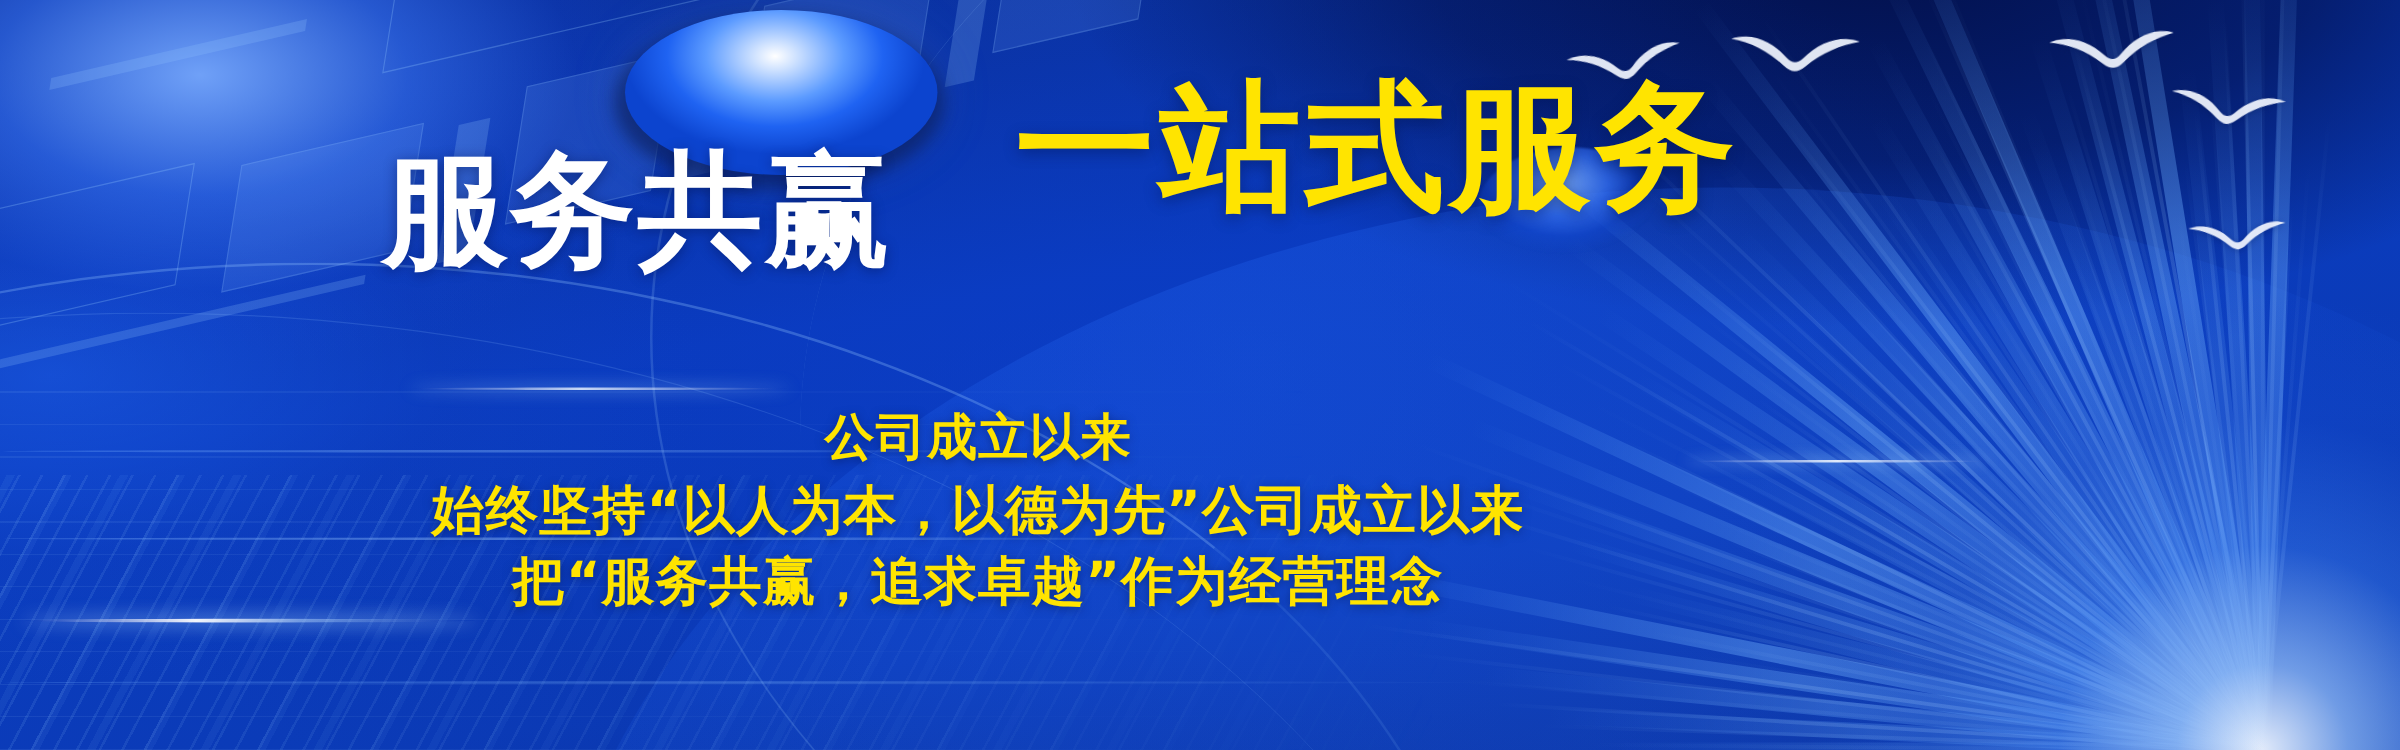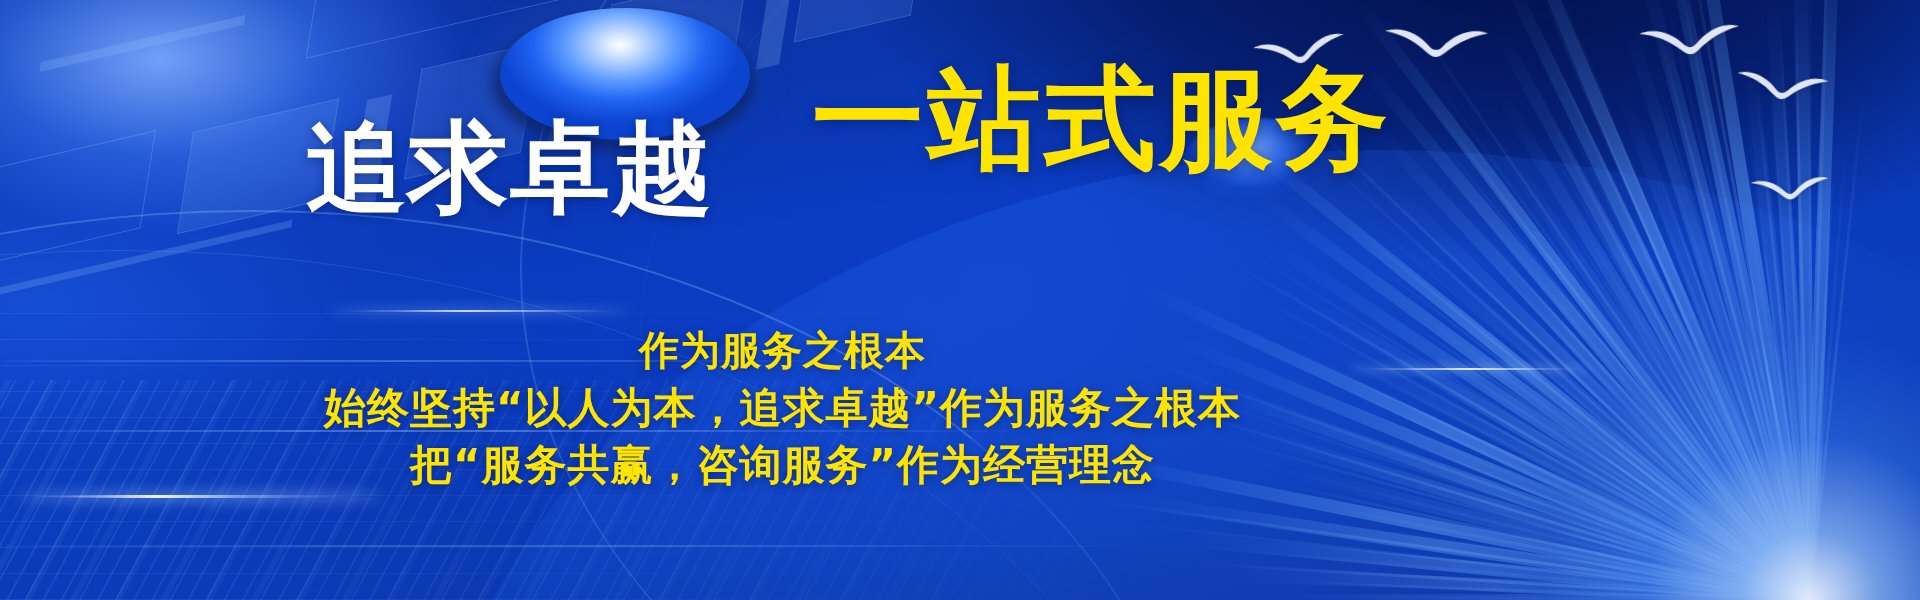--- a/index.html
+++ b/index.html
@@ -367,23 +367,23 @@
         </svg>
       </div>
       <div class="gull" style="left: 1749px; top: 173px; width: 82px; height: 34px; transform: rotate(-3deg); filter: blur(0.6px) drop-shadow(rgba(0, 20, 80, 0.35) 0px 1px 3px);">
         <svg viewBox="0 0 100 42" width="82" height="34">
           <path d="M2,10 C16,5 32,10 44,23 C48,27 52,27 56,23 C68,10 84,4 98,9 C84,12 70,18 58,29 C52,34 48,34 42,29 C30,18 16,12 2,10 Z" fill="#f2f6ff" opacity="0.92"></path>
         </svg>
       </div>
     </div>
 
   <div id="headline-row">
-    <div id="headline-white">追求卓越</div>
+    <div id="headline-white">服务共赢</div>
     <div id="headline-yellow">一站式服务</div>
   </div>
 
   <div id="subtitle">
-    <span class="line lead">作为服务之根本</span>
-    <span class="line">始终坚持“以人为本，追求卓越”作为服务之根本</span>
-    <span class="line">把“服务共赢，咨询服务”作为经营理念</span>
+    <span class="line lead">公司成立以来</span>
+    <span class="line">始终坚持“以人为本，以德为先”公司成立以来</span>
+    <span class="line">把“服务共赢，追求卓越”作为经营理念</span>
   </div>
 
 </div>
 
 </body></html>

